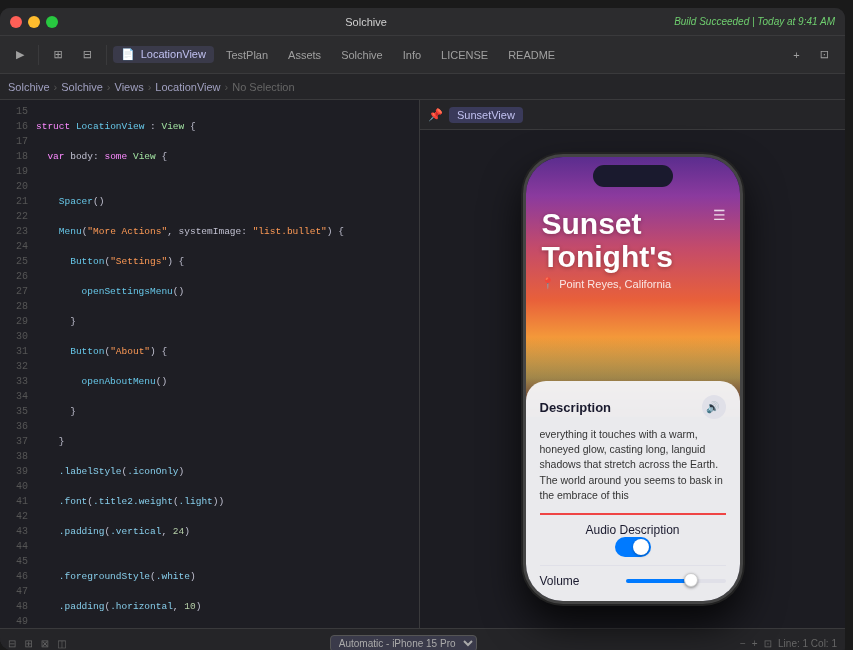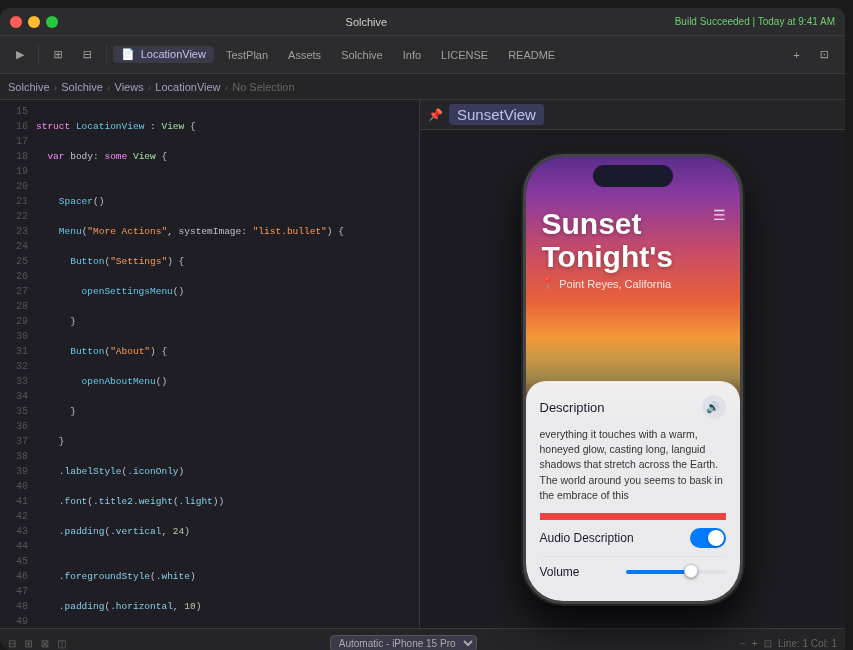--- a/index.html
+++ b/index.html
@@ -53,20 +53,21 @@
       font-size: 11px;
       gap: 8px;
     }
 
     .menu-bar-right {
       display: flex;
       align-items: center;
       gap: 8px;
       color: #888;
       font-size: 11px;
+      font-style: italic;
     }
 
     
     .xcode-toolbar {
       height: 38px;
       background: #2c2c2e;
       border-bottom: 1px solid #3a3a3c;
       display: flex;
       align-items: center;
       padding: 0 8px;
@@ -180,21 +181,21 @@
       padding: 0 8px;
       gap: 6px;
       font-size: 11px;
       color: #888;
     }
     .preview-tag {
       background: #3a3a5a;
       color: #c0c0f0;
       padding: 2px 8px;
       border-radius: 4px;
-      font-size: 15px;
+      font-size: 11px;
     }
     .preview-content {
       flex: 1;
       display: flex;
       align-items: center;
       justify-content: center;
       background: #1c1c22;
       padding: 10px;
     }
 
@@ -281,21 +282,21 @@
       height: 220px;
     }
     .card-header {
       display: flex;
       align-items: center;
       justify-content: space-between;
       margin-bottom: 8px;
     }
     .card-title {
       font-size: 13px;
-      font-weight: 400;
+      font-weight: 700;
       color: #1a1a2e;
     }
     .speaker-icon {
       width: 24px; height: 24px;
       background: #e0e0e8;
       border-radius: 50%;
       display: flex;
       align-items: center;
       justify-content: center;
       font-size: 11px;
@@ -307,21 +308,22 @@
       line-height: 1.45;
       margin-bottom: 10px;
     }
 
     
     .audio-row {
       display: flex;
       align-items: center;
       justify-content: space-between;
       padding: 8px 0;
-      border-top: 7px solid #ef4444;
+      border-top: 2px solid #ef4444;
+      flex-direction: column;
     }
     .audio-label {
       font-size: 12px;
       color: #1a1a2e;
     }
     .toggle-switch {
       width: 36px; height: 20px;
       background: #007aff;
       border-radius: 10px;
       position: relative;

